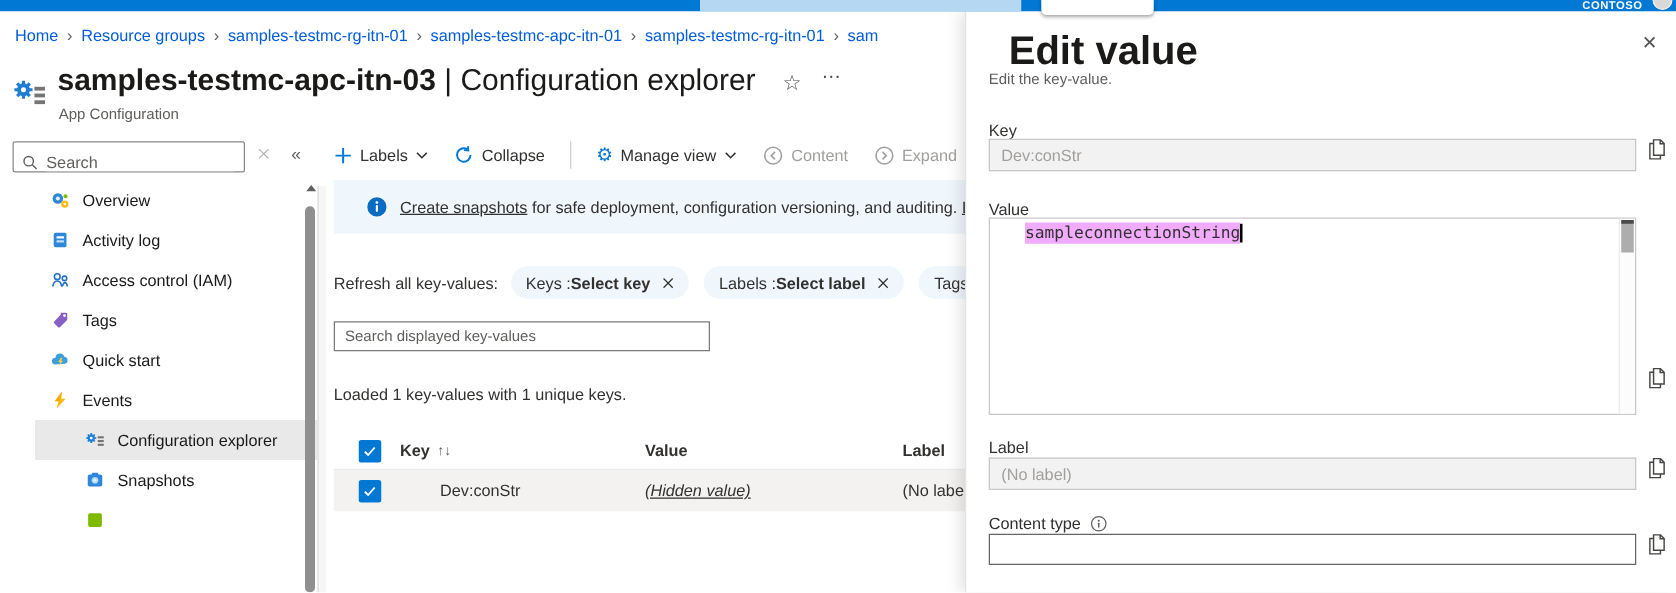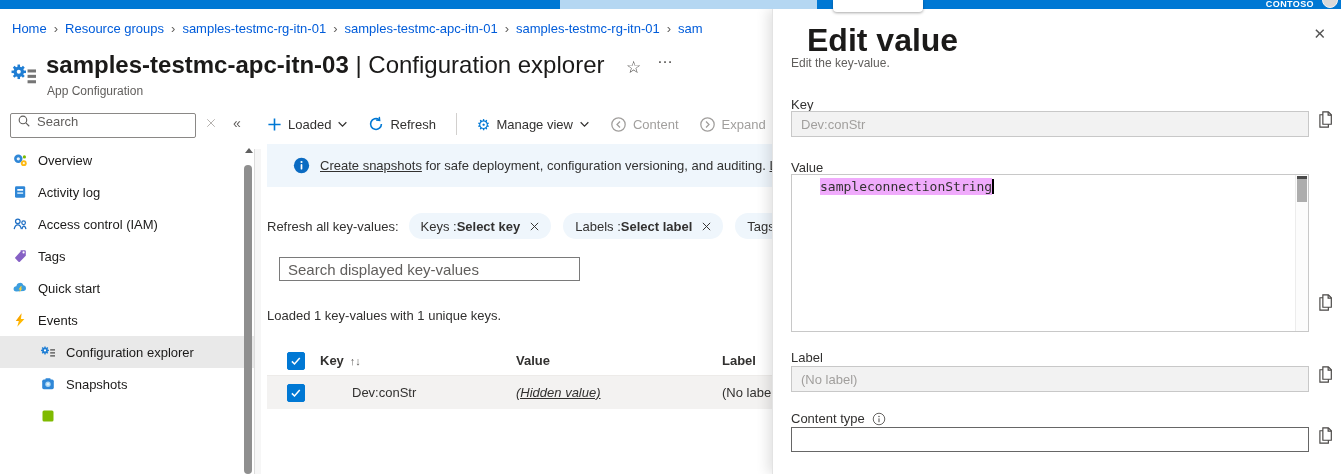--- a/index.html
+++ b/index.html
@@ -21,27 +21,27 @@
   .title-icon { position:absolute; left:10px; top:61px; z-index:5; }
   .page-title { position:absolute; left:46px; top:51px; font-size:24px; color:#1b1a19; white-space:nowrap; z-index:5; }
   .page-title .name { font-weight:700; }
   .page-title .view { font-weight:400; }
   .star-btn { position:absolute; left:626px; top:57px; font-size:17px; color:#4d4b49; z-index:5; cursor:pointer; }
   .more-btn { position:absolute; left:657px; top:49px; font-size:16px; color:#4d4b49; letter-spacing:1px; z-index:5; cursor:pointer; }
   .page-subtitle { position:absolute; left:47px; top:84px; font-size:12px; color:#605e5c; z-index:5; }
 
   
   .sidebar { position:absolute; left:0; top:103px; width:255px; height:371px; overflow:hidden; background:#fff; z-index:8; }
-  .sb-search { position:absolute; left:10px; top:10px; width:186px; height:25px; border:1px solid #8a8886; border-radius:2px; background:#fff; display:flex; align-items:flex-start; padding:0 6px; }
+  .sb-search { position:absolute; left:10px; top:10px; width:186px; height:25px; border:1px solid #8a8886; border-radius:2px; background:#fff; display:flex; align-items:flex-end; padding:0 6px; }
   .sb-search input { border:none; outline:none; width:150px; font-size:13px; font-family:inherit; color:#323130; margin-left:6px; }
   .sb-search input::placeholder { color:#605e5c; }
   .sb-clear { position:absolute; left:205px; top:14px; color:#b3b0ad; font-size:12px; cursor:pointer; }
   .sb-collapse { position:absolute; left:233px; top:12px; color:#605e5c; font-size:14px; cursor:pointer; }
   .nav { position:absolute; left:0; top:41px; width:255px; }
-  .nav-item { height:32px; display:flex; align-items:center; padding-left:12px; cursor:pointer; color:#1b1a19; }
+  .nav-item { height:32px; display:flex; align-items:center; padding-left:12px; cursor:pointer; color:#1b1a19;margin-left:28px; }
   .nav-item.indent { padding-left:40px; }
   .nav-item.selected { background:#e9e9e9; }
   .nav-item .nico { width:16px; height:16px; margin-right:10px; flex:0 0 16px; }
   .sb-scroll { position:absolute; left:244px; top:41px; width:9px; height:330px; }
   .sb-arrow { width:0; height:0; margin:4px auto 0; border-left:4px solid transparent; border-right:4px solid transparent; border-bottom:5px solid #606060; }
   .sb-thumb { position:absolute; left:0; top:21px; width:8px; height:309px; background:#8f8f8f; border-radius:4px; cursor:pointer; }
 
   .main-divider { position:absolute; left:254px; top:149px; width:7px; height:325px; background:#f6f6f6; border-left:1px solid #dcdcdc; z-index:9; }
 
   
@@ -56,21 +56,21 @@
   .banner-text { margin-left:10px; color:#323130; white-space:nowrap; }
   .banner-link { color:#323130; text-decoration:underline; cursor:pointer; }
 
   .filter-row { position:absolute; left:12px; top:110px; display:flex; align-items:center; white-space:nowrap; }
   .filter-label { color:#323130; margin-right:10px; }
   .chip { display:inline-flex; align-items:center; height:26px; background:#eff6fc; border-radius:13px; padding:0 10px 0 12px; margin-right:12px; cursor:pointer; }
   .chip .bold { font-weight:700; }
   .chip .dismiss { margin-left:8px; display:flex; cursor:pointer; }
   .chip.tags { min-width:96px; }
 
-  .kv-search { position:absolute; left:12px; top:154px; width:301px; height:24px; border:1px solid #7a7a7a; background:#fff; font-family:inherit; font-size:15px; padding:0 8px; color:#323130; outline:none;margin-left:12px; }
+  .kv-search { position:absolute; left:12px; top:154px; width:301px; height:24px; border:1px solid #7a7a7a; background:#fff; font-family:inherit; font-size:12px; padding:0 8px; color:#323130; outline:none; }
   .kv-search::placeholder { color:#605e5c; }
 
   .loaded-text { position:absolute; left:12px; top:205px; color:#323130; }
 
   .kv-table { position:absolute; left:12px; top:243px; width:600px; }
   .t-head { position:relative; height:30px; display:flex; align-items:center; border-bottom:1px solid #edebe9; }
   .t-row { position:relative; height:33px; display:flex; align-items:center; background:#f3f2f1; cursor:pointer; }
   .cb { width:18px; height:18px; background:#0078d4; border:1px solid #0078d4; border-radius:2px; display:flex; align-items:center; justify-content:center; margin-left:20px; cursor:pointer; flex:0 0 18px; }
   .th-key { font-weight:700; margin-left:15px; }
   .sort-glyph { font-size:11px; color:#605e5c; margin-left:6px; }
@@ -274,35 +274,35 @@
 
 <div class="main">
 
   <div class="toolbar">
     <div class="tb-btn">
       <span>
           <svg width="15" height="15" viewBox="0 0 16 16">
             <path d="M8 1.5v13M1.5 8h13" stroke="#0078d4" stroke-width="1.7"></path>
           </svg>
         </span>
-      <span>Loaded</span>
+      <span>Labels</span>
       <span>
           <svg width="11" height="11" viewBox="0 0 10 10" fill="none" stroke="#323130" stroke-width="1.1">
             <path d="M1.5 3 5 6.5 8.5 3"></path>
           </svg>
         </span>
     </div>
     <div class="tb-btn">
       <span>
           <svg width="16" height="16" viewBox="0 0 16 16" fill="none">
             <path d="M13.4 8A5.4 5.4 0 1 1 11.1 3.6" stroke="#0078d4" stroke-width="1.6"></path>
             <path d="M11.3 0.9 11.7 4.5 8.1 4.1" stroke="#0078d4" stroke-width="1.4"></path>
           </svg>
         </span>
-      <span>Refresh</span>
+      <span>Collapse</span>
     </div>
     <div class="tb-divider"></div>
     <div class="tb-btn">
       <span class="gear-glyph">⚙</span>
       <span>Manage view</span>
       <span>
           <svg width="11" height="11" viewBox="0 0 10 10" fill="none" stroke="#323130" stroke-width="1.1">
             <path d="M1.5 3 5 6.5 8.5 3"></path>
           </svg>
         </span>

